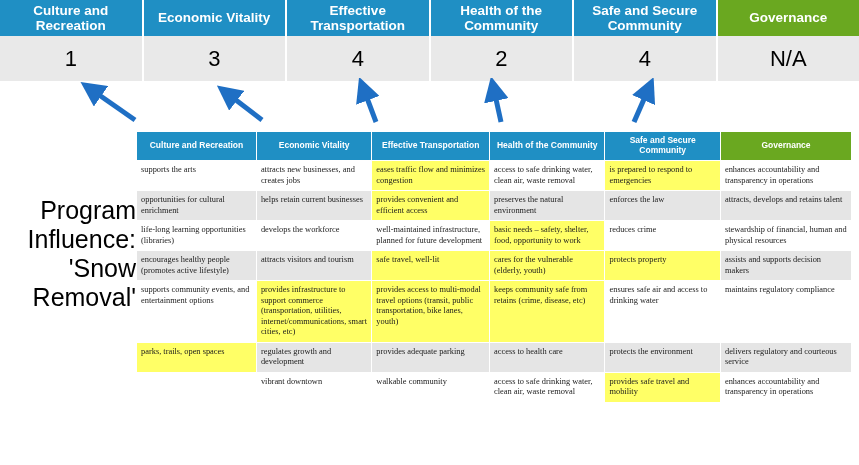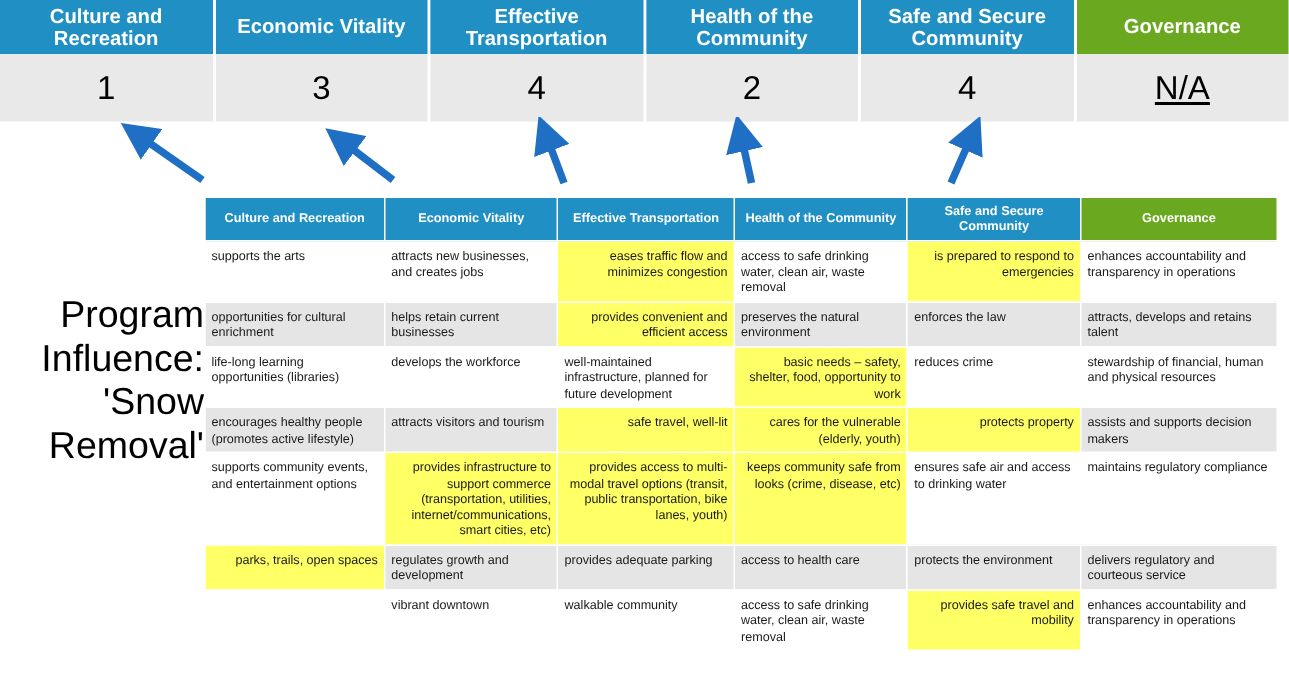--- a/index.html
+++ b/index.html
@@ -58,21 +58,20 @@
     display: flex;
     align-items: center;
     justify-content: center;
     font-size: 22px;
     color: #000000;
     box-sizing: border-box;
     border-right: 2px solid #ffffff;
   }
   .top-score-cell:last-child {
     border-right: none;
-    text-decoration: underline;
   }
 
   
   #arrow-layer {
     position: absolute;
     left: 0;
     top: 78px;
     width: 859px;
     height: 60px;
   }
@@ -114,27 +113,27 @@
     background: #6aa820;
   }
   #matrix td {
     font-size: 8.4px;
     color: #1a1a1a;
     vertical-align: top;
     padding: 4px 4px;
     line-height: 1.25;
     border: 1px solid #ffffff;
     background: #ffffff;
+    font-family: Liberation Serif, serif;
   }
   #matrix tr.alt td {
     background: #e5e5e5;
   }
   #matrix td.hl {
     background: #ffff66 !important;
-    text-align: right;
   }
   #matrix td.empty {
     background: #ffffff !important;
   }
   #matrix tr.alt td.empty {
     background: #eceff1 !important;
   }
   #matrix col.c0 { width: 108px; }
   #matrix col.c1 { width: 104px; }
   #matrix col.c2 { width: 106px; }
@@ -230,21 +229,21 @@
       <td>attracts visitors and tourism</td>
       <td class="hl">safe travel, well-lit</td>
       <td class="hl">cares for the vulnerable (elderly, youth)</td>
       <td class="hl">protects property</td>
       <td>assists and supports decision makers</td>
     </tr>
     <tr>
       <td>supports community events, and entertainment options</td>
       <td class="hl">provides infrastructure to support commerce (transportation, utilities, internet/communications, smart cities, etc)</td>
       <td class="hl">provides access to multi-modal travel options (transit, public transportation, bike lanes, youth)</td>
-      <td class="hl">keeps community safe from looks (crime, disease, etc)</td>
+      <td class="hl">keeps community safe from retains (crime, disease, etc)</td>
       <td>ensures safe air and access to drinking water</td>
       <td>maintains regulatory compliance</td>
     </tr>
     <tr class="alt">
       <td class="hl">parks, trails, open spaces</td>
       <td>regulates growth and development</td>
       <td>provides adequate parking</td>
       <td>access to health care</td>
       <td>protects the environment</td>
       <td>delivers regulatory and courteous service</td>

